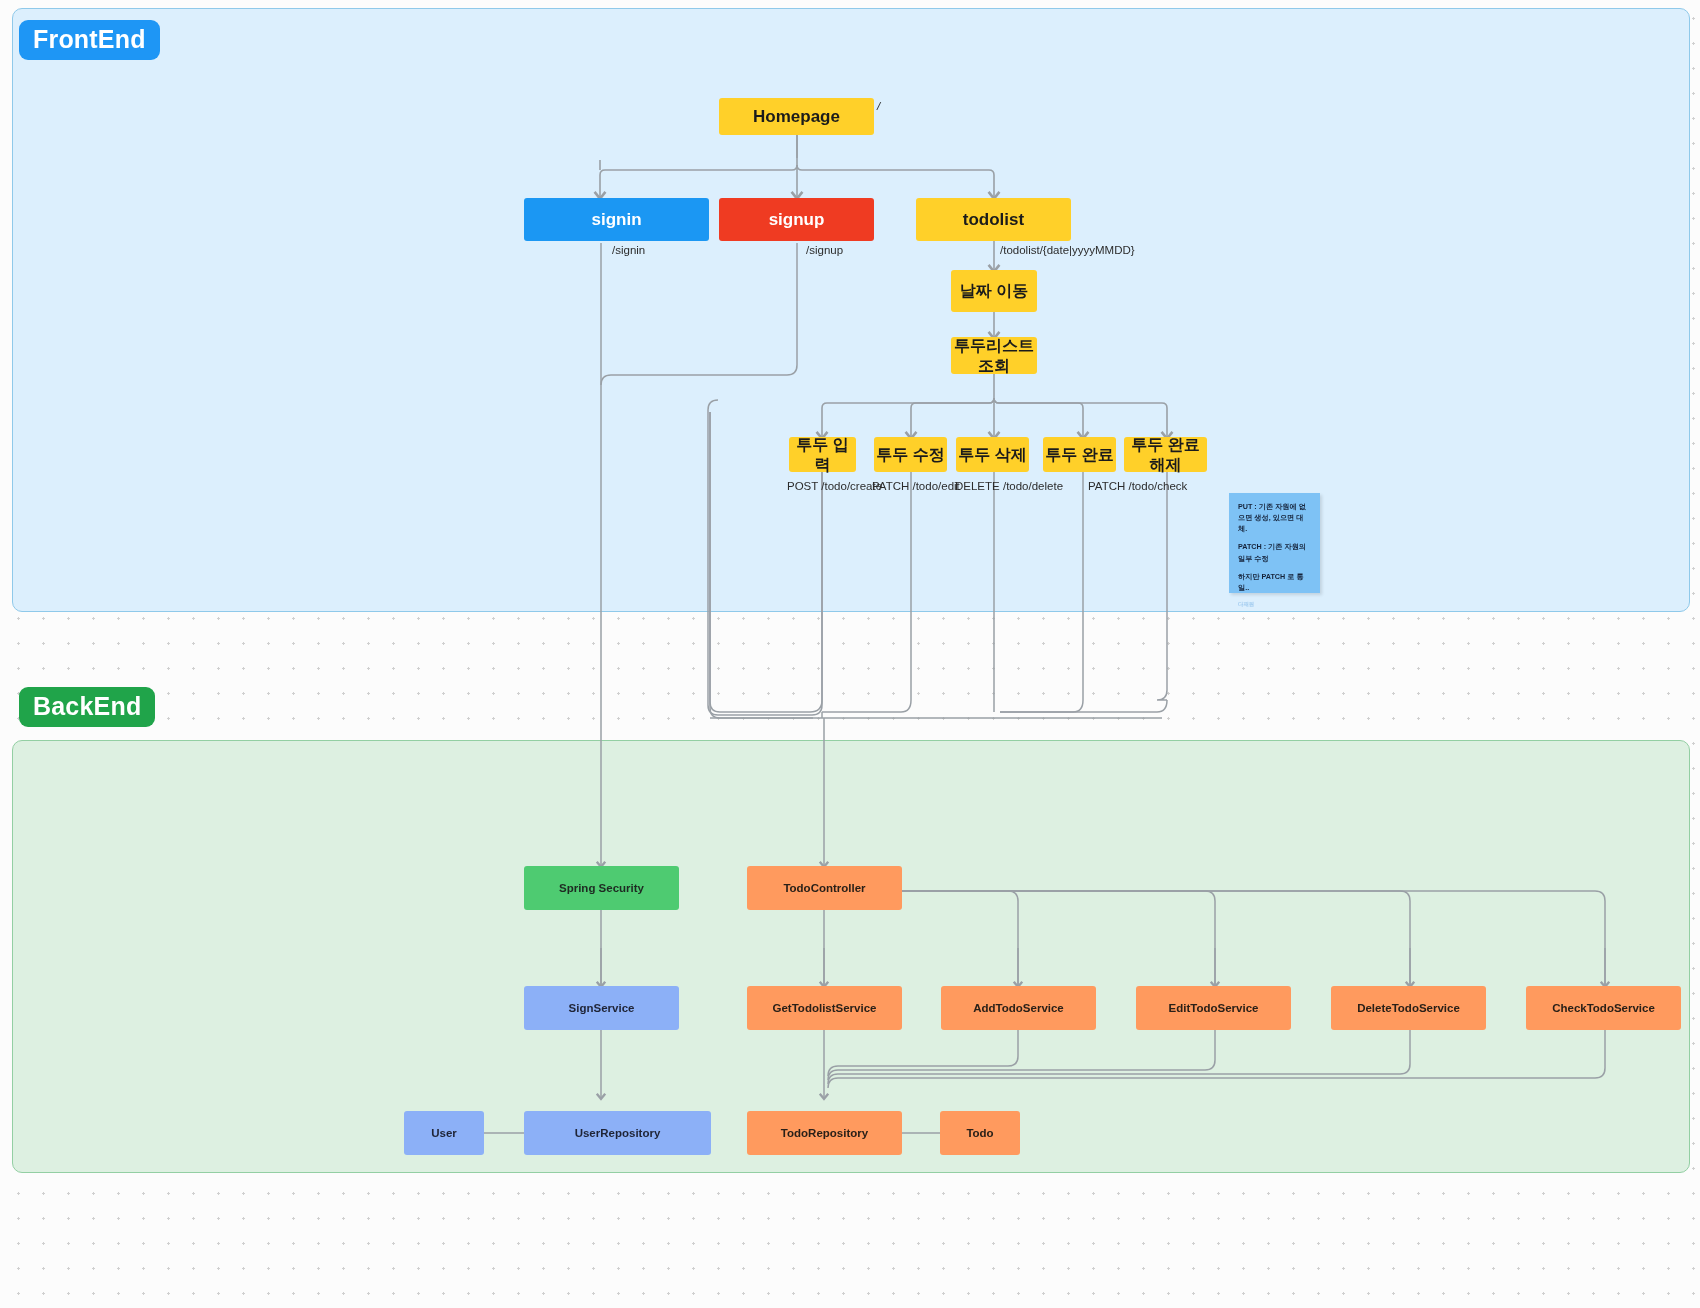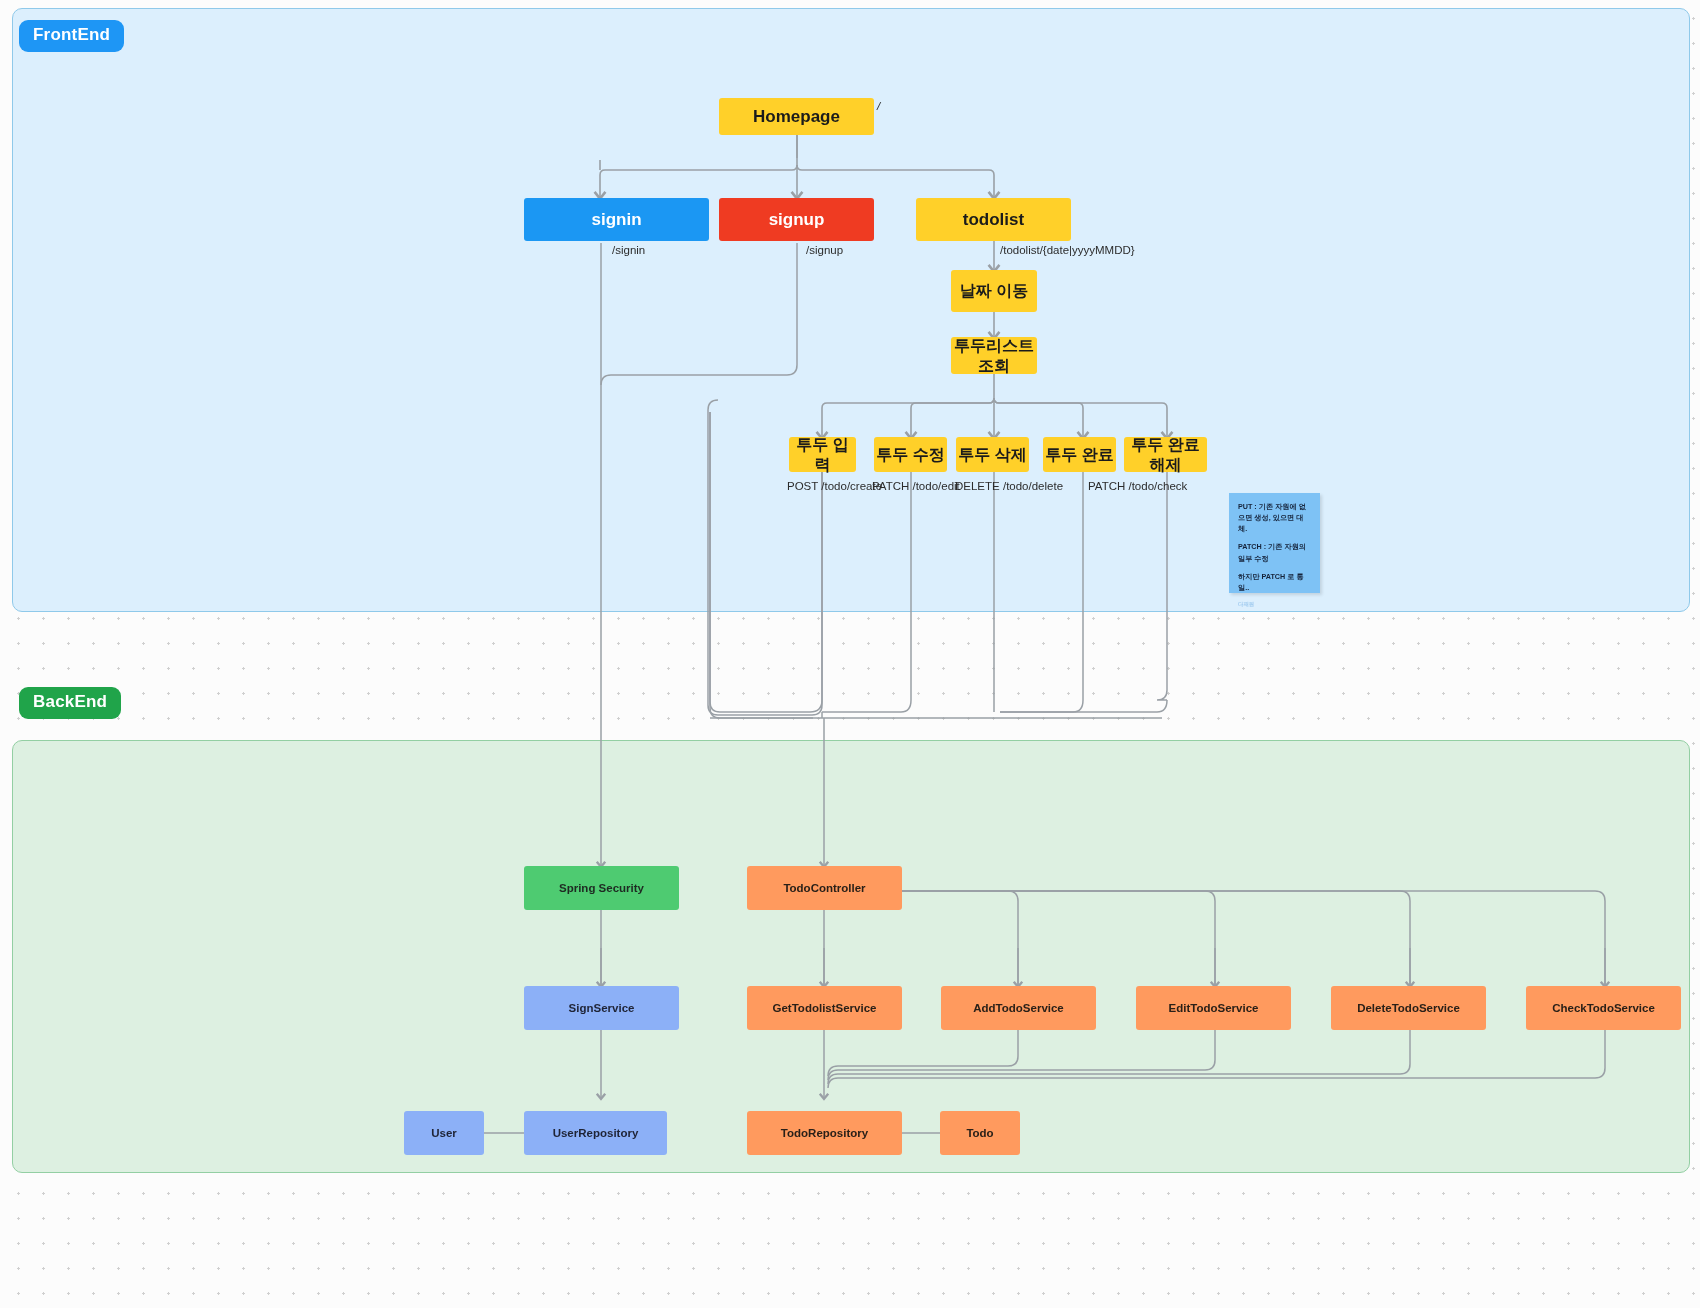--- a/index.html
+++ b/index.html
@@ -28,21 +28,21 @@
     background:#dceffd;border:1px solid #8fc9ea;
   }
   #backend-group{
     left:12px;top:740px;width:1678px;height:433px;
     background:#ddf0e1;border:1px solid #93cfa3;
   }
   .group-badge{
     position:absolute;
     border-radius:9px;
     color:#fff;
-    font-size:17px;
+    font-size:25px;
     font-weight:600;
     letter-spacing:.2px;
     padding:6px 14px 8px 14px;
     line-height:1.05;
     white-space:nowrap;
   }
   #frontend-badge{left:19px;top:20px;background:#1e96f5;}
   #backend-badge{left:19px;top:687px;background:#20a44a;}
 
   .node{
@@ -224,16 +224,16 @@
 
 <div class="node n-periwinkle svc-title" style="left:524px;top:986px;width:155px;height:44px;text-align:center;">SignService</div>
 
 <div class="node n-orange svc-title" style="left:747px;top:986px;width:155px;height:44px;">GetTodolistService</div>
 <div class="node n-orange svc-title" style="left:941px;top:986px;width:155px;height:44px;">AddTodoService</div>
 <div class="node n-orange svc-title" style="left:1136px;top:986px;width:155px;height:44px;">EditTodoService</div>
 <div class="node n-orange svc-title" style="left:1331px;top:986px;width:155px;height:44px;">DeleteTodoService</div>
 <div class="node n-orange svc-title" style="left:1526px;top:986px;width:155px;height:44px;">CheckTodoService</div>
 
 <div class="node n-periwinkle svc-title" style="left:404px;top:1111px;width:80px;height:44px;">User</div>
-<div class="node n-periwinkle svc-title" style="left:524px;top:1111px;width:143px;height:44px;">UserRepository</div>
+<div class="node n-periwinkle svc-title" style="left:524px;top:1111px;width:187px;height:44px;">UserRepository</div>
 
 <div class="node n-orange svc-title" style="left:747px;top:1111px;width:155px;height:44px;">TodoRepository</div>
 <div class="node n-orange svc-title" style="left:940px;top:1111px;width:80px;height:44px;">Todo</div>
 
 </body></html>

